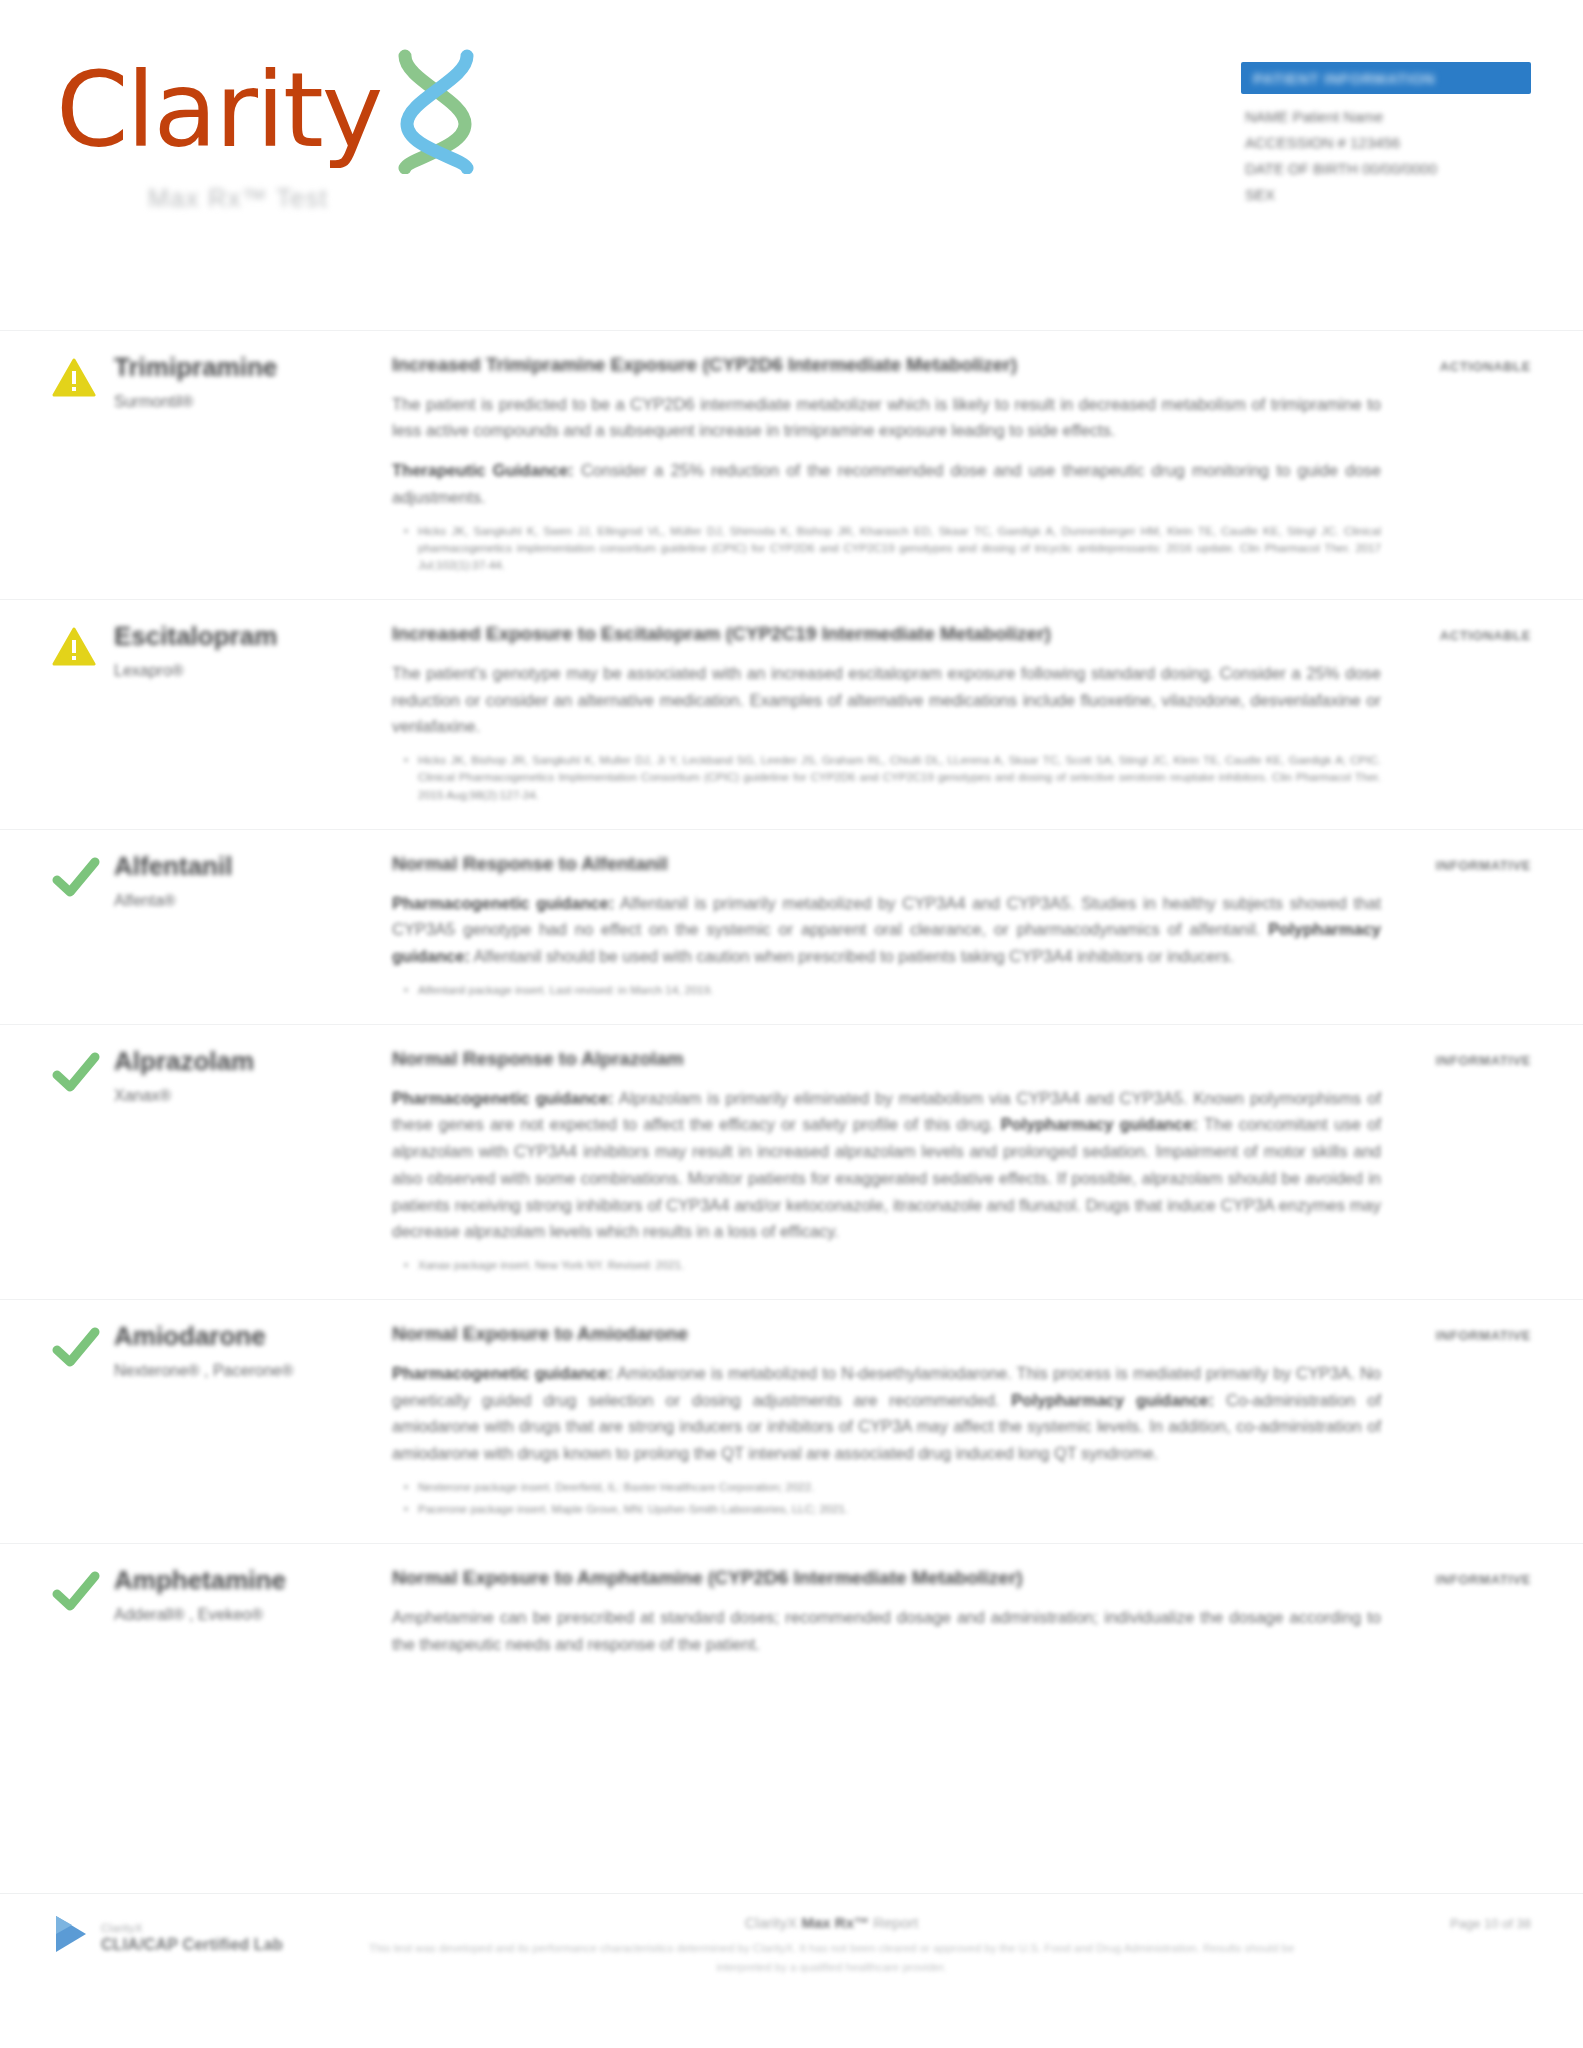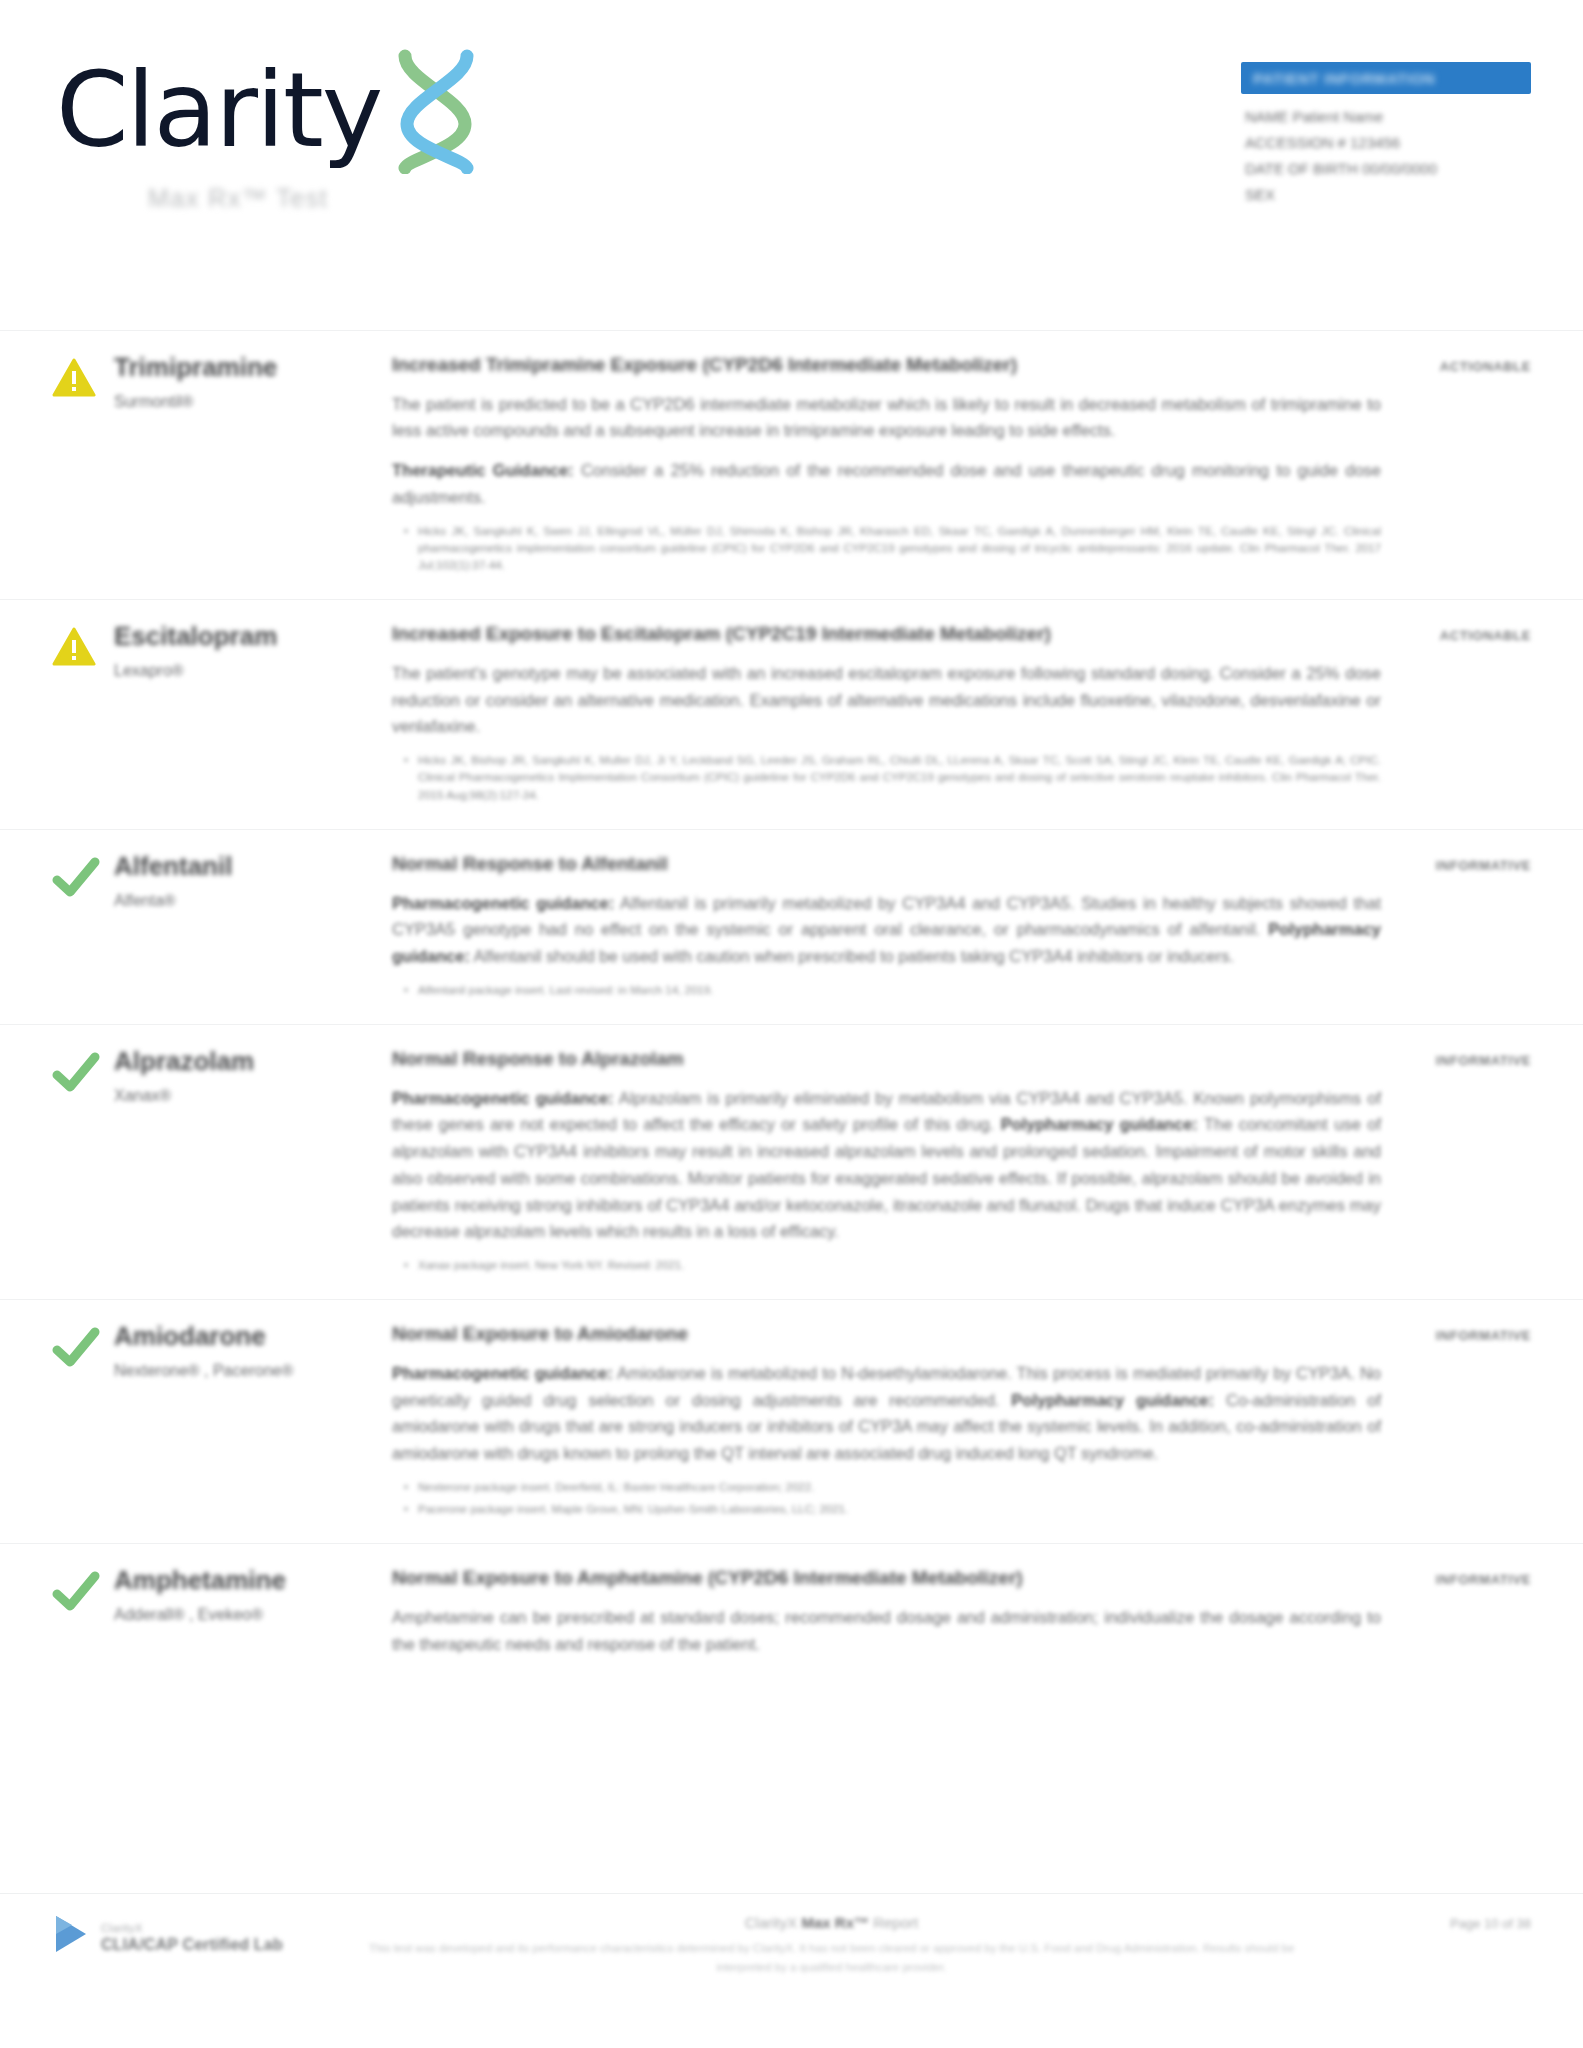--- a/index.html
+++ b/index.html
@@ -32,21 +32,21 @@
     width: 560px;
   }
   .logo-row {
     display: flex;
     align-items: center;
   }
   .logo-word {
     font-size: 104px;
     font-weight: 400;
     letter-spacing: -2px;
-    color: #0f172a;
+    color: #c2410c;
     line-height: 1;
     font-family: "DejaVu Sans", sans-serif;
   }
   .logo-helix {
     margin-left: -6px;
     margin-top: 4px;
   }
   .logo-tagline {
     margin-top: 6px;
     margin-left: 92px;

